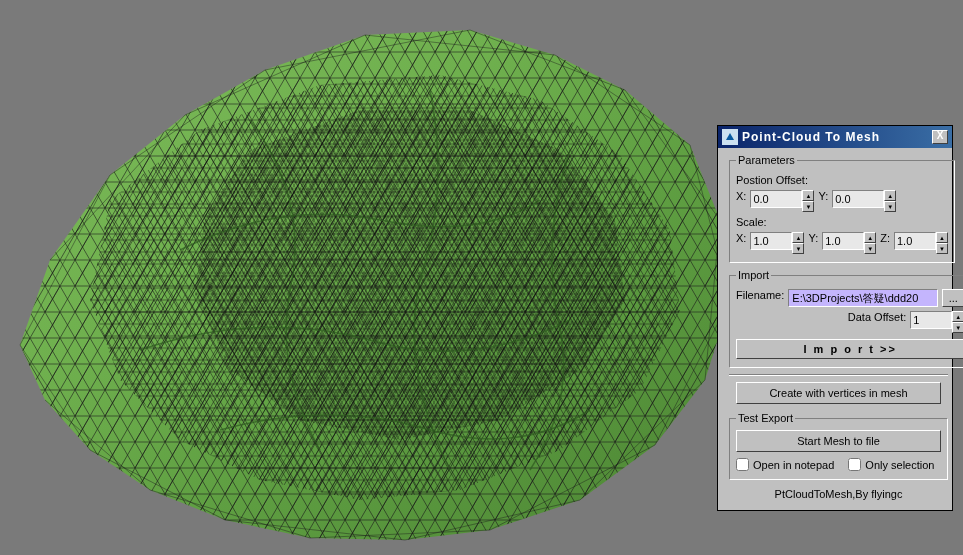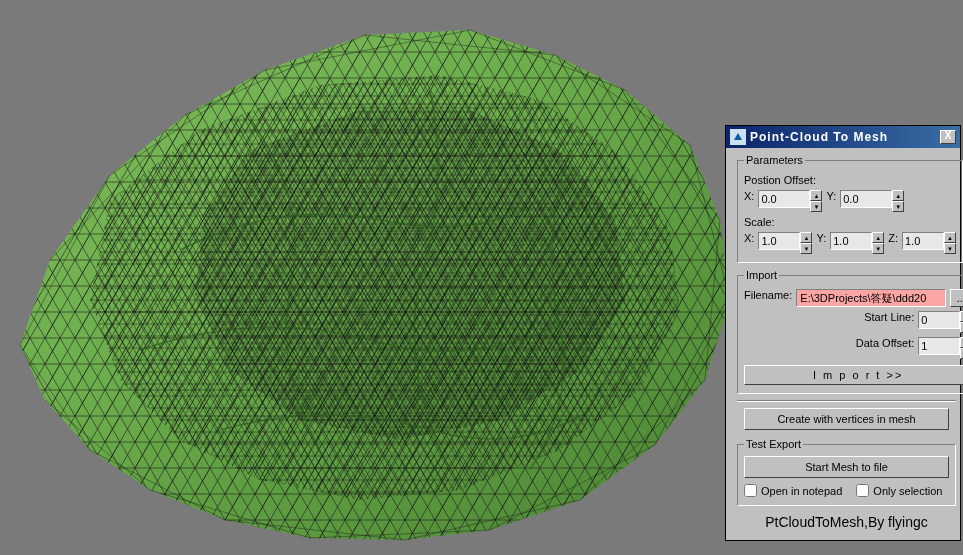--- a/index.html
+++ b/index.html
@@ -19,21 +19,21 @@
   position: relative;
 }
 .mesh-svg {
   position: absolute;
   top: 0;
   left: 0;
 }
 .panel {
   position: absolute;
   top: 125px;
-  right: 2px;
+  right: 10px;
   width: 236px;
   background: #c0c0c0;
   border: 1px solid #000;
 }
 .titlebar {
   background: linear-gradient(to right, #0a246a, #3a6ea5);
   color: #fff;
   font-weight: bold;
   padding: 3px 4px;
   display: flex;
@@ -137,21 +137,21 @@
   cursor: pointer;
   display: flex;
   align-items: center;
   justify-content: center;
 }
 .textfield {
   height: 18px;
   border: 1px solid #808080;
   border-bottom-color: #fff;
   border-right-color: #fff;
-  background: #fca5a5;
+  background: #c4b5fd;
   font-size: 11px;
   padding: 0 3px;
   font-family: Tahoma, Arial, sans-serif;
   flex: 1;
   min-width: 0;
 }
 .btn {
   background: #c0c0c0;
   border: 1px solid #fff;
   border-right-color: #404040;
@@ -165,20 +165,21 @@
 .btn-small {
   width: 22px;
   height: 18px;
   padding: 0;
 }
 .btn-wide {
   display: block;
   width: 100%;
   padding: 3px 0;
   letter-spacing: 2px;
+  font-weight: bold;
 }
 .btn-full {
   display: block;
   width: 94%;
   margin: 6px auto 2px auto;
   padding: 4px 0;
 }
 .hr {
   height: 2px;
   border-top: 1px solid #808080;
@@ -189,21 +190,21 @@
   display: inline-flex;
   align-items: center;
   gap: 4px;
 }
 .chk input {
   width: 13px;
   height: 13px;
 }
 .credit {
   text-align: center;
-  font-size: 14px;
+  font-size: 11px;
   margin: 8px 0 4px 0;
 }
 </style>
 </head>
 <body>
 
 <div class="viewport">
   <svg class="mesh-svg" width="963" height="555">
     <defs>
       <pattern id="tri1" width="30" height="26" patternUnits="userSpaceOnUse">
@@ -306,30 +307,20 @@
     </fieldset>
 
     <fieldset class="sunken">
       <legend>Import</legend>
       <div class="row">
         <span class="lbl">Filename:</span>
         <input class="textfield" type="text" value="E:\3DProjects\答疑\ddd20" style="">
         <button class="btn btn-small">...</button>
       </div>
       <div class="row" style="justify-content:flex-end">
-        <span class="lbl-right">Start Line:</span>
-        <div class="spinner">
-          <input type="text" value="0" style="">
-          <div class="arrows">
-              <button>▲</button>
-              <button>▼</button>
-            </div>
-        </div>
-      </div>
-      <div class="row" style="justify-content:flex-end">
         <span class="lbl-right">Data Offset:</span>
         <div class="spinner">
           <input type="text" value="1" style="">
           <div class="arrows">
               <button>▲</button>
               <button>▼</button>
             </div>
         </div>
       </div>
       <div class="row" style="margin-top:6px">

